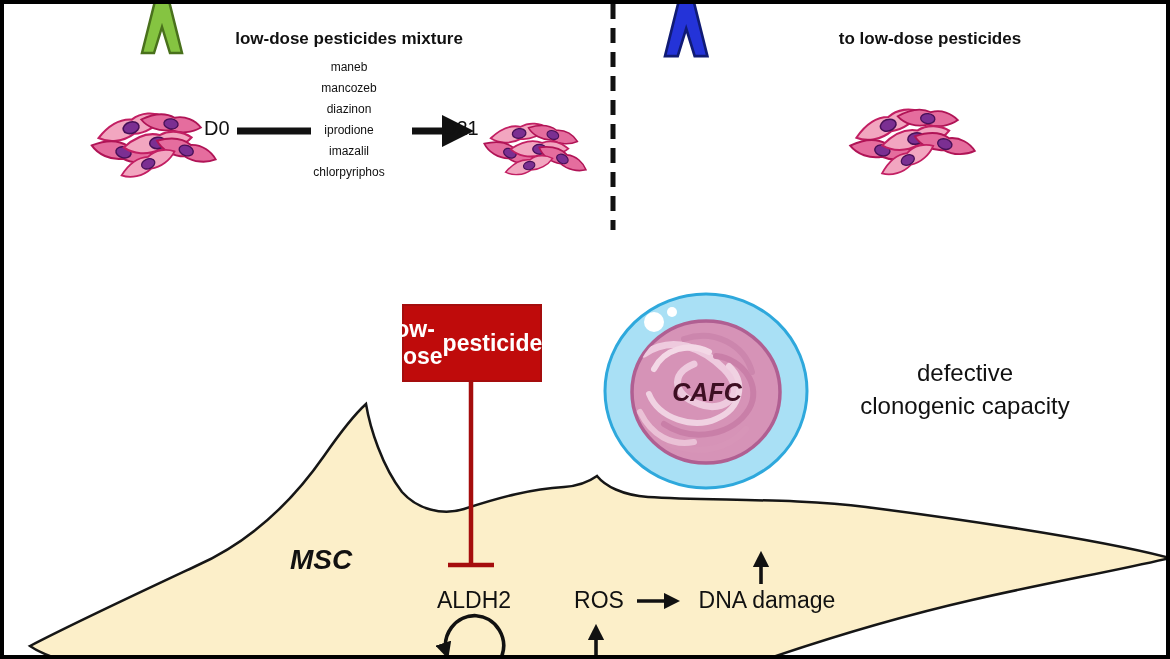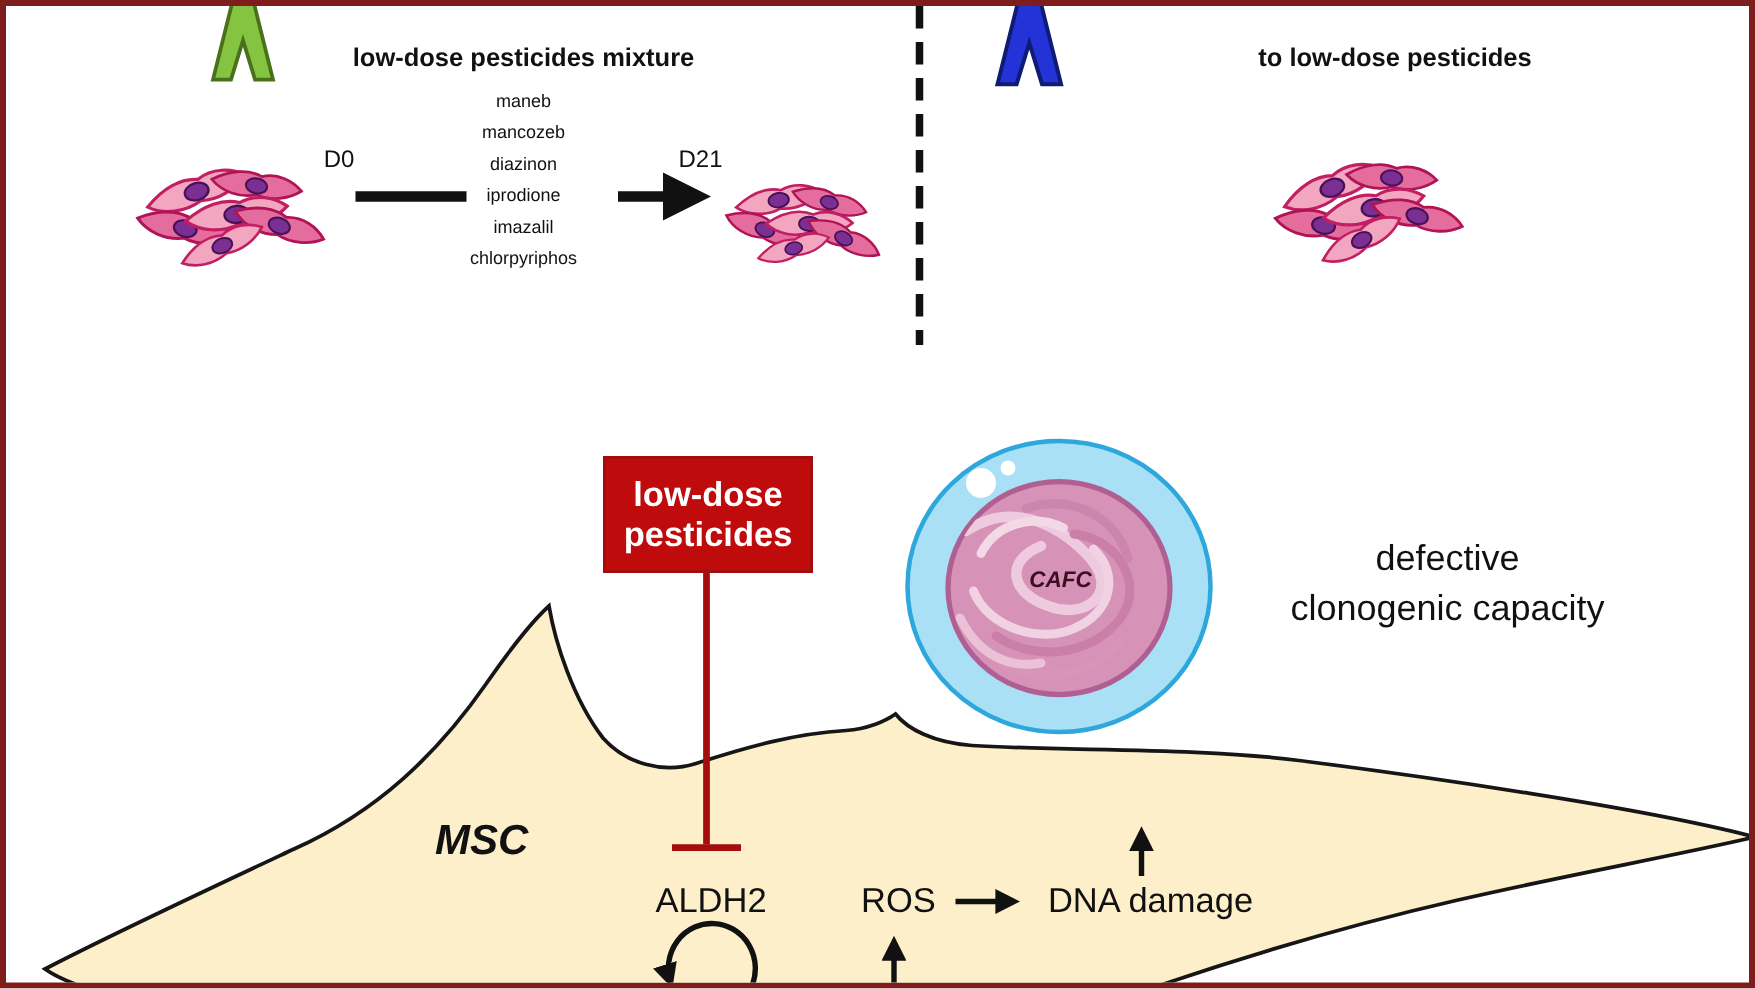--- a/index.html
+++ b/index.html
@@ -1,41 +1,41 @@
 <!DOCTYPE html>
 <html style="--green-chevron: #85c441; --blue-chevron: #2433d8; --red-box: #bf0b0b; --red-line: #a50d0d; --msc-fill: #fcefc9; --cafc-outer-fill: #a9e0f5; --cafc-inner-fill: #d693b7; --cell-body-pink: #f2a6c0; --cell-body-magenta: #e56d9e; --nucleus-purple: #7b2f92;"><head>
 <meta charset="utf-8">
 <style>
   * { margin:0; padding:0; box-sizing:border-box; }
   body { background:#fff; font-family:"Liberation Sans", sans-serif; }
-  .canvas { position:relative; width:1170px; height:659px; border:4px solid #7f1d1d;
+  .canvas { position:relative; width:1170px; height:659px; border:4px solid #000000;
             background:#fff; overflow:hidden; color:#111;
             font-family:"Liberation Sans", sans-serif; }
   svg.layer { position:absolute; left:0; top:0; }
   .t { position:absolute; white-space:nowrap; }
   .top-title { font-weight:700; font-size:17px; text-align:center; white-space:normal; }
   #leftTitle { left:200px; top:25px; width:290px; }
   #rightTitle { left:770px; top:24px; width:312px; line-height:21px; }
   .pesticides { position:absolute; left:245px; top:53px; width:200px; text-align:center; }
   .pesticide-item { font-size:12px; line-height:21px; }
-  .timepoint { font-size:16px; text-align:center; }
+  .timepoint { font-size:20px; text-align:left;margin-top:19px; }
   #d0  { left:200px; top:94px; width:44px; }
   #d21 { left:438px; top:94px; width:50px; }
   .lbl { font-size:23px; text-align:center; }
   #msc { left:286px; top:540px; width:86px; font-size:28px; font-weight:700; font-style:italic; }
   #aldh2 { left:421px; top:583px; width:98px; }
   #ros { left:565px; top:583px; width:60px; }
   #dna { left:686px; top:583px; width:154px; }
   #senescence { left:694px; top:518px; width:130px; }
-  #cafc { left:657px; top:374px; width:92px; font-size:15px; font-weight:700;
+  #cafc { left:657px; top:374px; width:92px; font-size:25px; font-weight:700;
           font-style:italic; color:#3d0e22; text-align:center; }
   #defective { left:836px; top:352px; width:250px; font-size:24px; line-height:33px;
                text-align:center; white-space:normal; }
   .red-box { position:absolute; left:398px; top:300px; width:140px; height:78px;
-             background:var(--red-box,#bf0b0b); color:#fff; display:flex; flex-direction:column;
+             background:var(--red-box,#bf0b0b); color:#fff; display:flex; flex-direction:row;
              align-items:center; justify-content:center; font-weight:700; font-size:23px;
              line-height:27px; border:2px solid var(--red-line,#a50d0d); }
 </style>
 </head>
 <body>
 
 <div class="canvas">
 
   <svg class="layer" width="1170" height="659" viewBox="0 0 1170 659">
     <defs>

